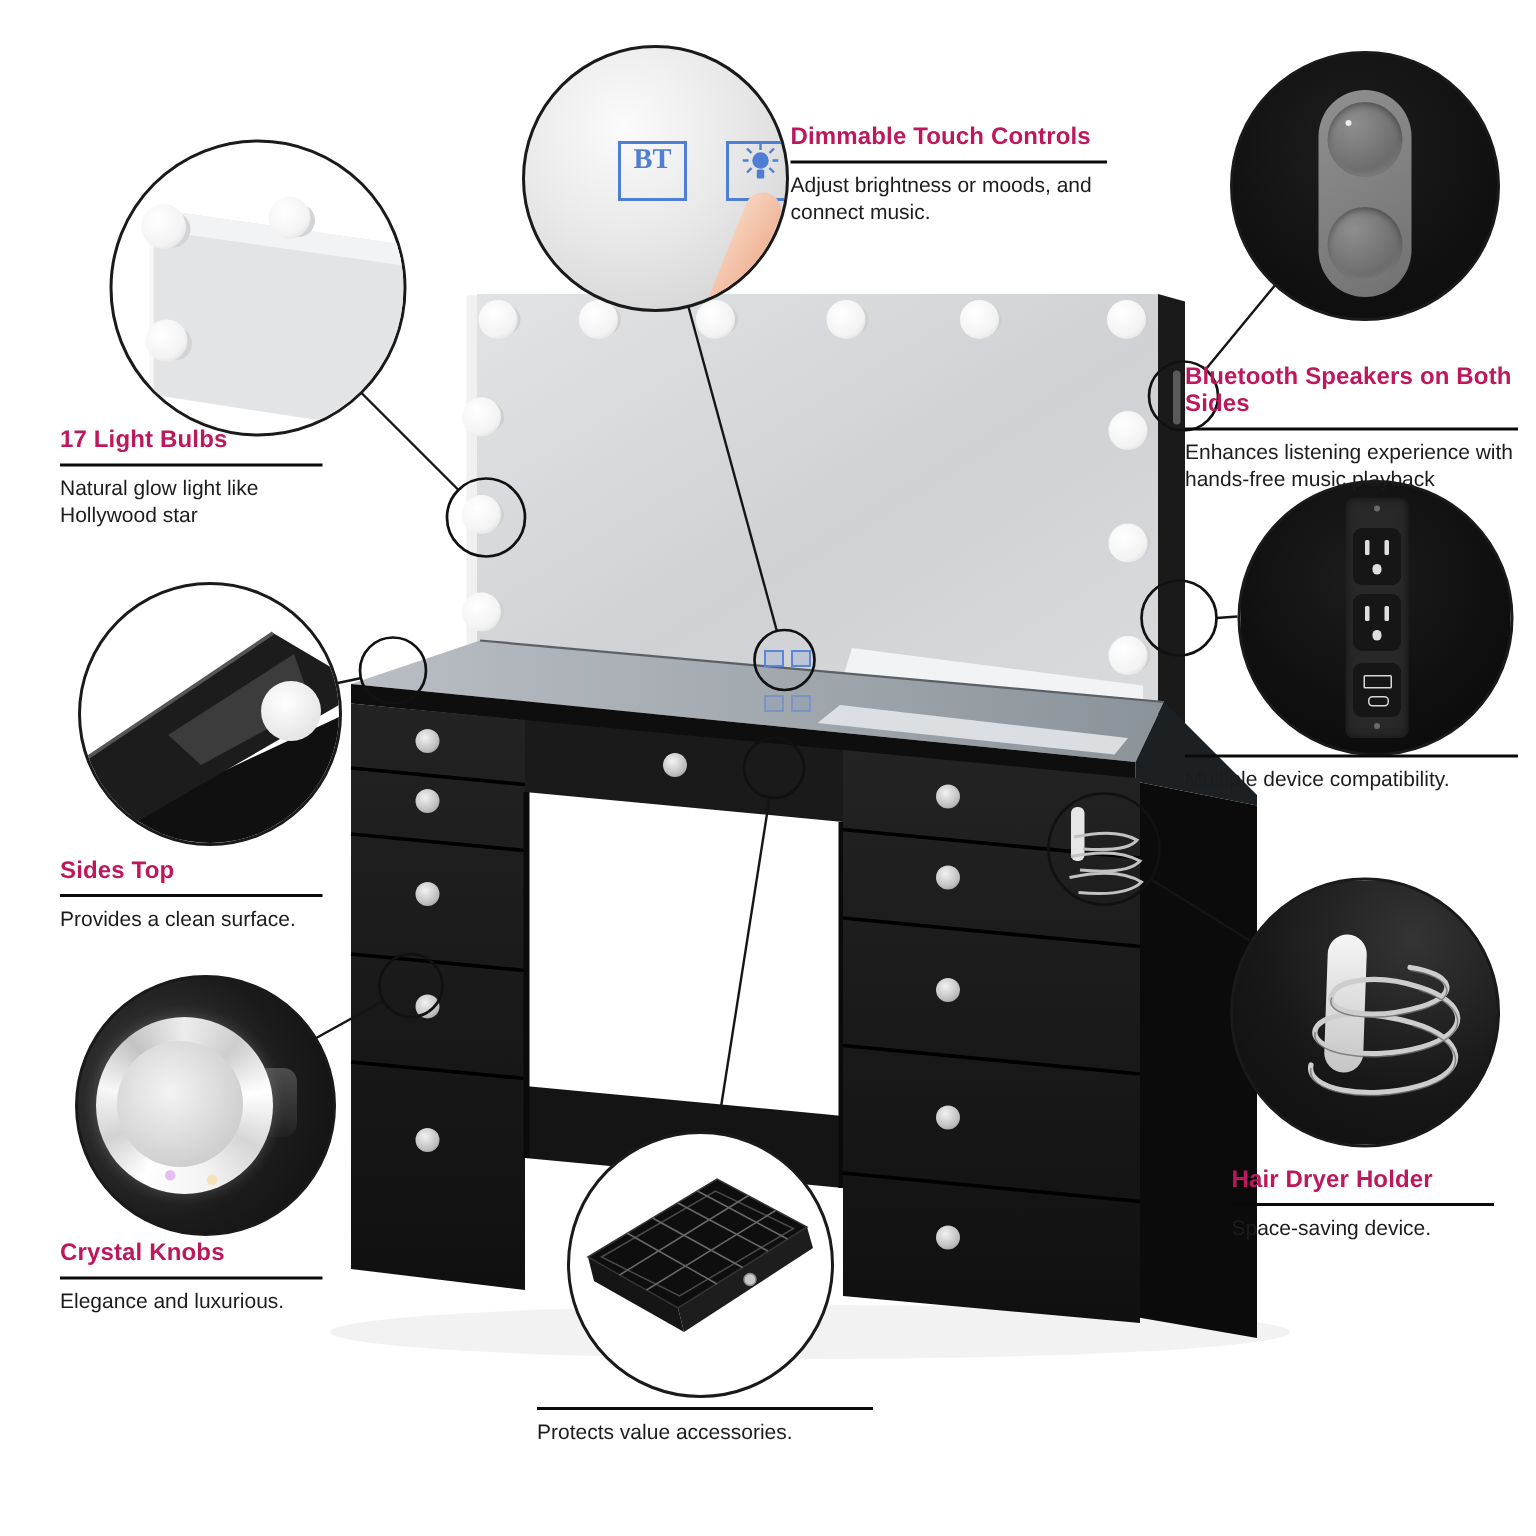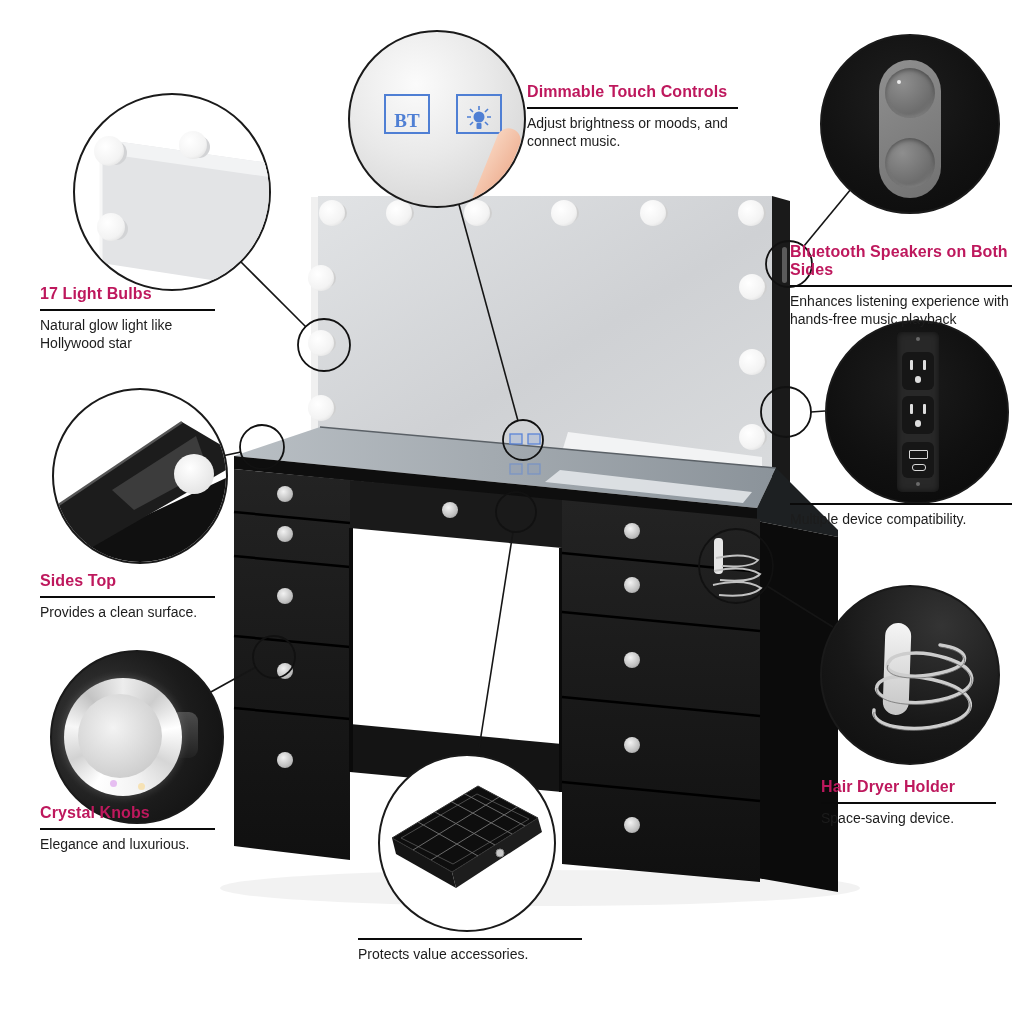--- a/index.html
+++ b/index.html
@@ -14,21 +14,21 @@
   .callout-text .rule{border-top:2px solid #0a0a0a;margin:6px 0 6px 0;}
   .callout-text .desc{font-size:14px;line-height:1.28;color:#1c1c1c;}
 
   
   .big-circle{position:absolute;border:2px solid #1a1a1a;border-radius:50%;overflow:hidden;z-index:2;}
 
   
   #c-touch{left:348px;top:30px;width:174px;height:174px;
     background:radial-gradient(circle at 38% 30%,#fbfbfb 0%,#e9e9e9 45%,#cdcdcd 100%);}
   .touch-btn{position:absolute;width:42px;height:36px;border:2px solid #4f7fd4;
-    display:flex;align-items:flex-end;justify-content:center;}
+    display:flex;align-items:flex-start;justify-content:center;margin-left:28px;}
   #btn-bt{left:34px;top:62px;}
   #btn-bulb{left:106px;top:62px;}
   #btn-bt .bt-label{font-family:"Liberation Serif",serif;font-weight:700;font-size:19px;color:#4f7fd4;}
   .finger{position:absolute;left:135px;top:94px;width:24px;height:86px;border-radius:12px 12px 9px 9px;
     background:linear-gradient(100deg,#f8d3bd,#edac8e);transform:rotate(22deg);}
   .hand{position:absolute;left:138px;top:168px;width:74px;height:64px;border-radius:22px;
     background:#f2bfa4;transform:rotate(22deg);}
 
   
   #c-speaker{left:820px;top:34px;width:176px;height:176px;
@@ -394,21 +394,21 @@
     <div class="rule" style="width:175px"></div>
     <div class="desc" style="width:190px">Provides a clean surface.</div>
   </div>
 
   <div class="callout-text" style="left:821px;top:778px;width:220px">
     <div class="title">Hair Dryer Holder</div>
     <div class="rule" style="width:175px"></div>
     <div class="desc" style="width:200px">Space-saving device.</div>
   </div>
 
-  <div class="callout-text" style="left:40px;top:804px;width:210px">
+  <div class="callout-text" style="left:40px;top:827px;width:210px">
     <div class="title">Crystal Knobs</div>
     <div class="rule" style="width:175px"></div>
     <div class="desc" style="width:200px">Elegance and luxurious.</div>
   </div>
 
   <div class="callout-text" style="left:358px;top:932px;width:240px">
     <div class="rule" style="width:224px"></div>
     <div class="desc" style="width:220px">Protects value accessories.</div>
   </div>
 

